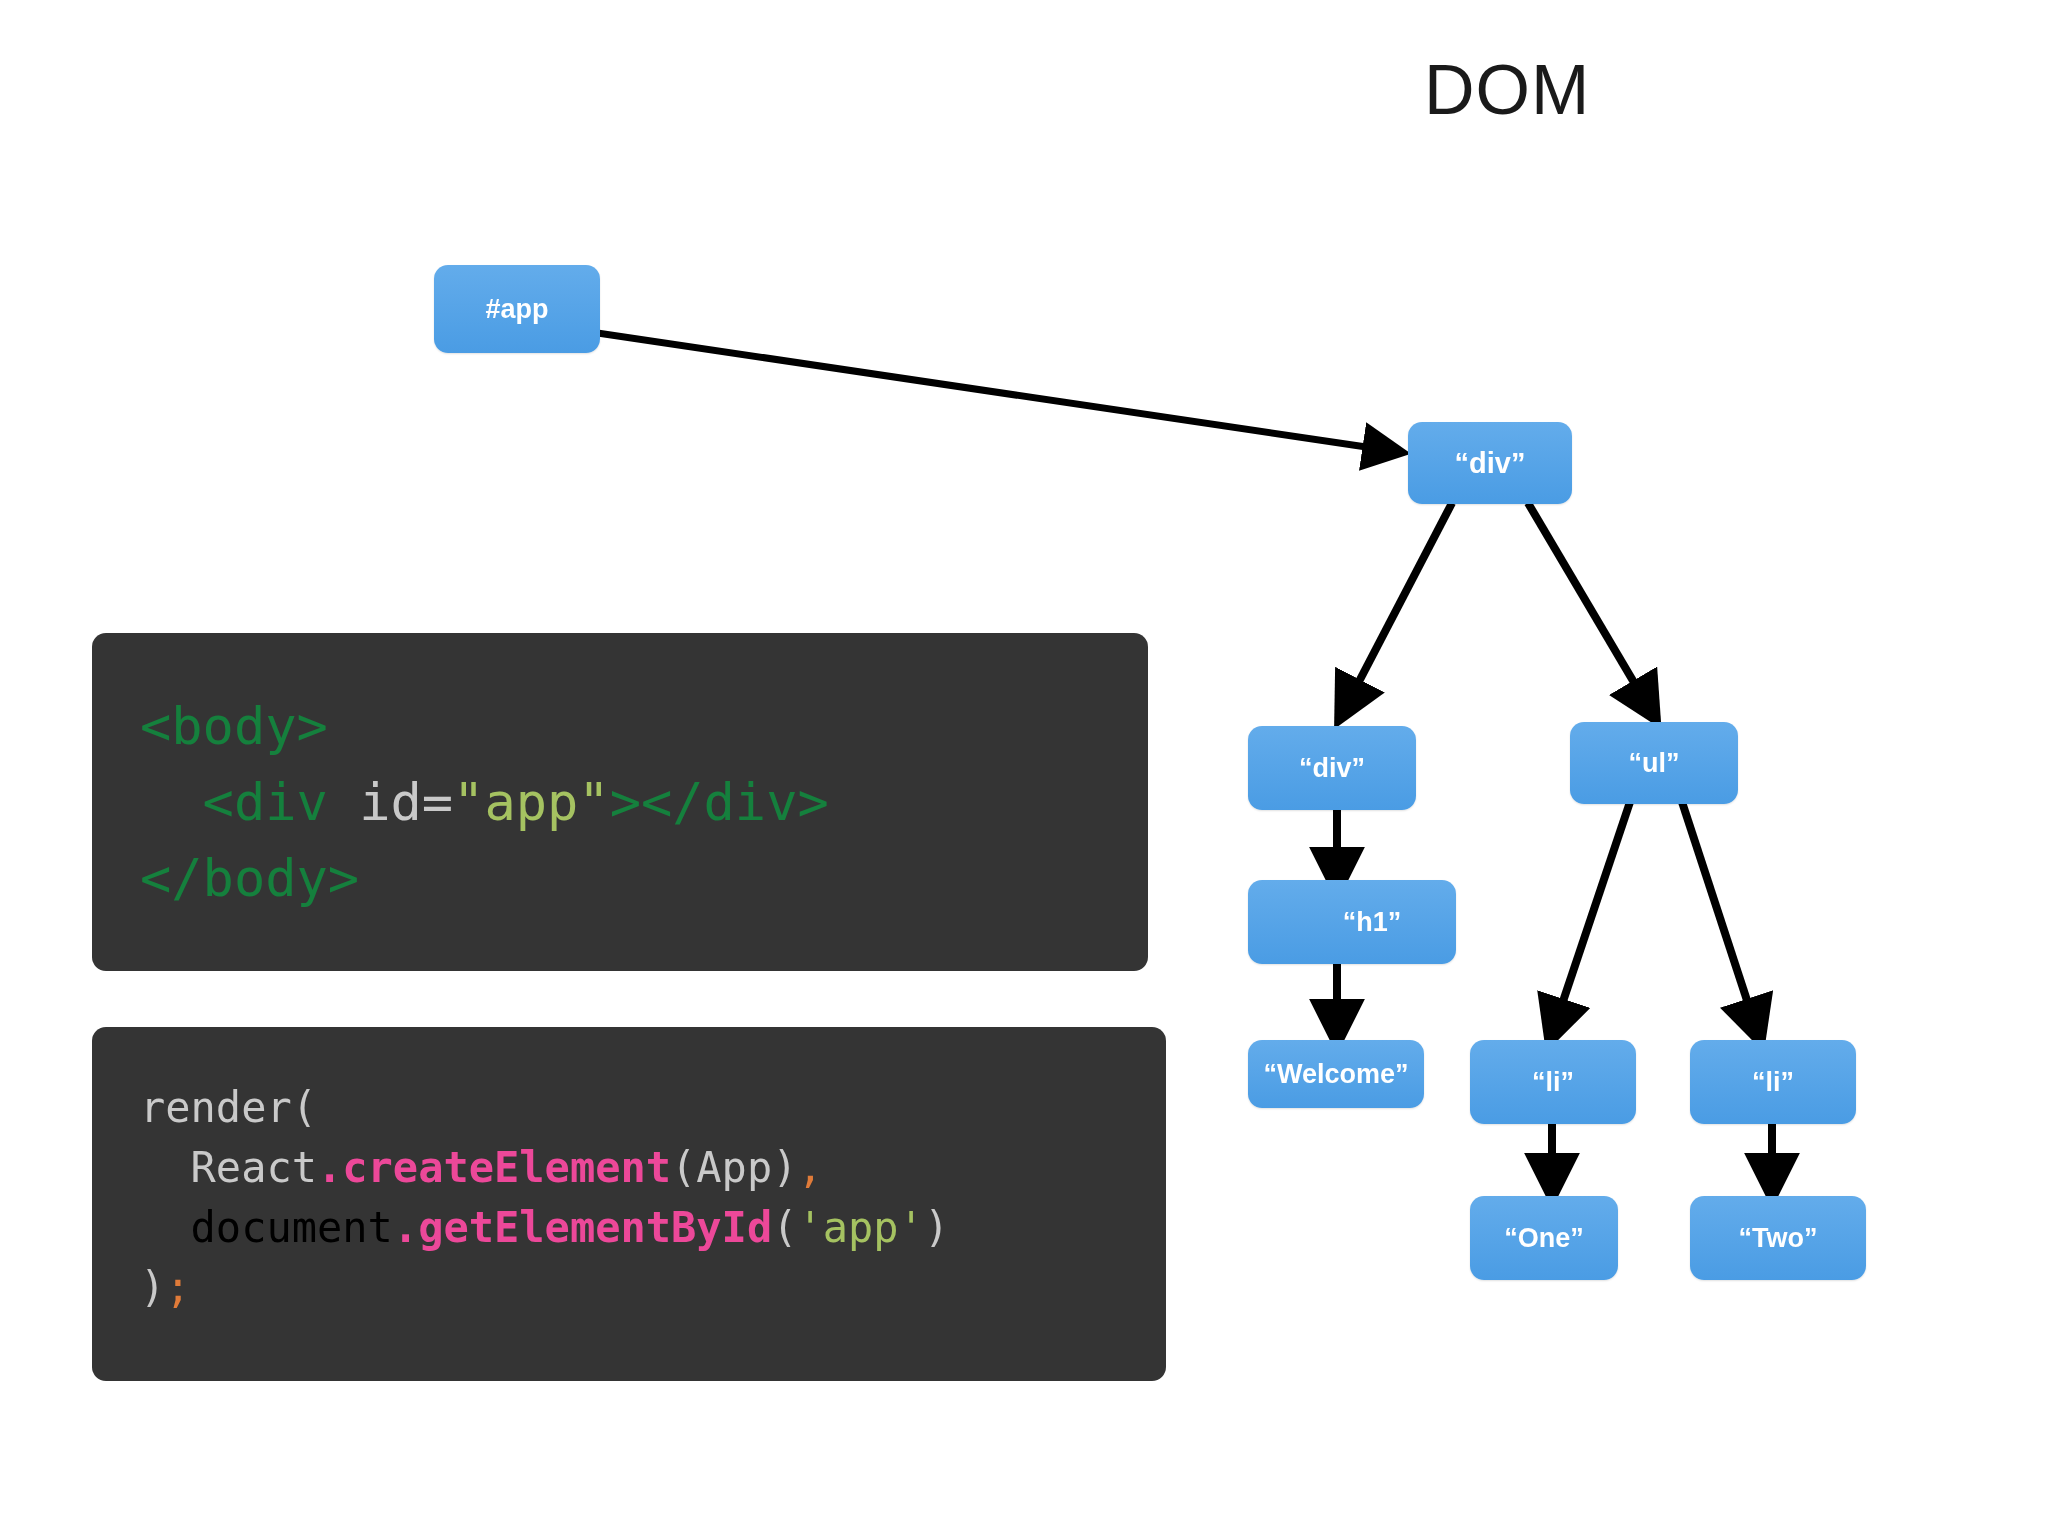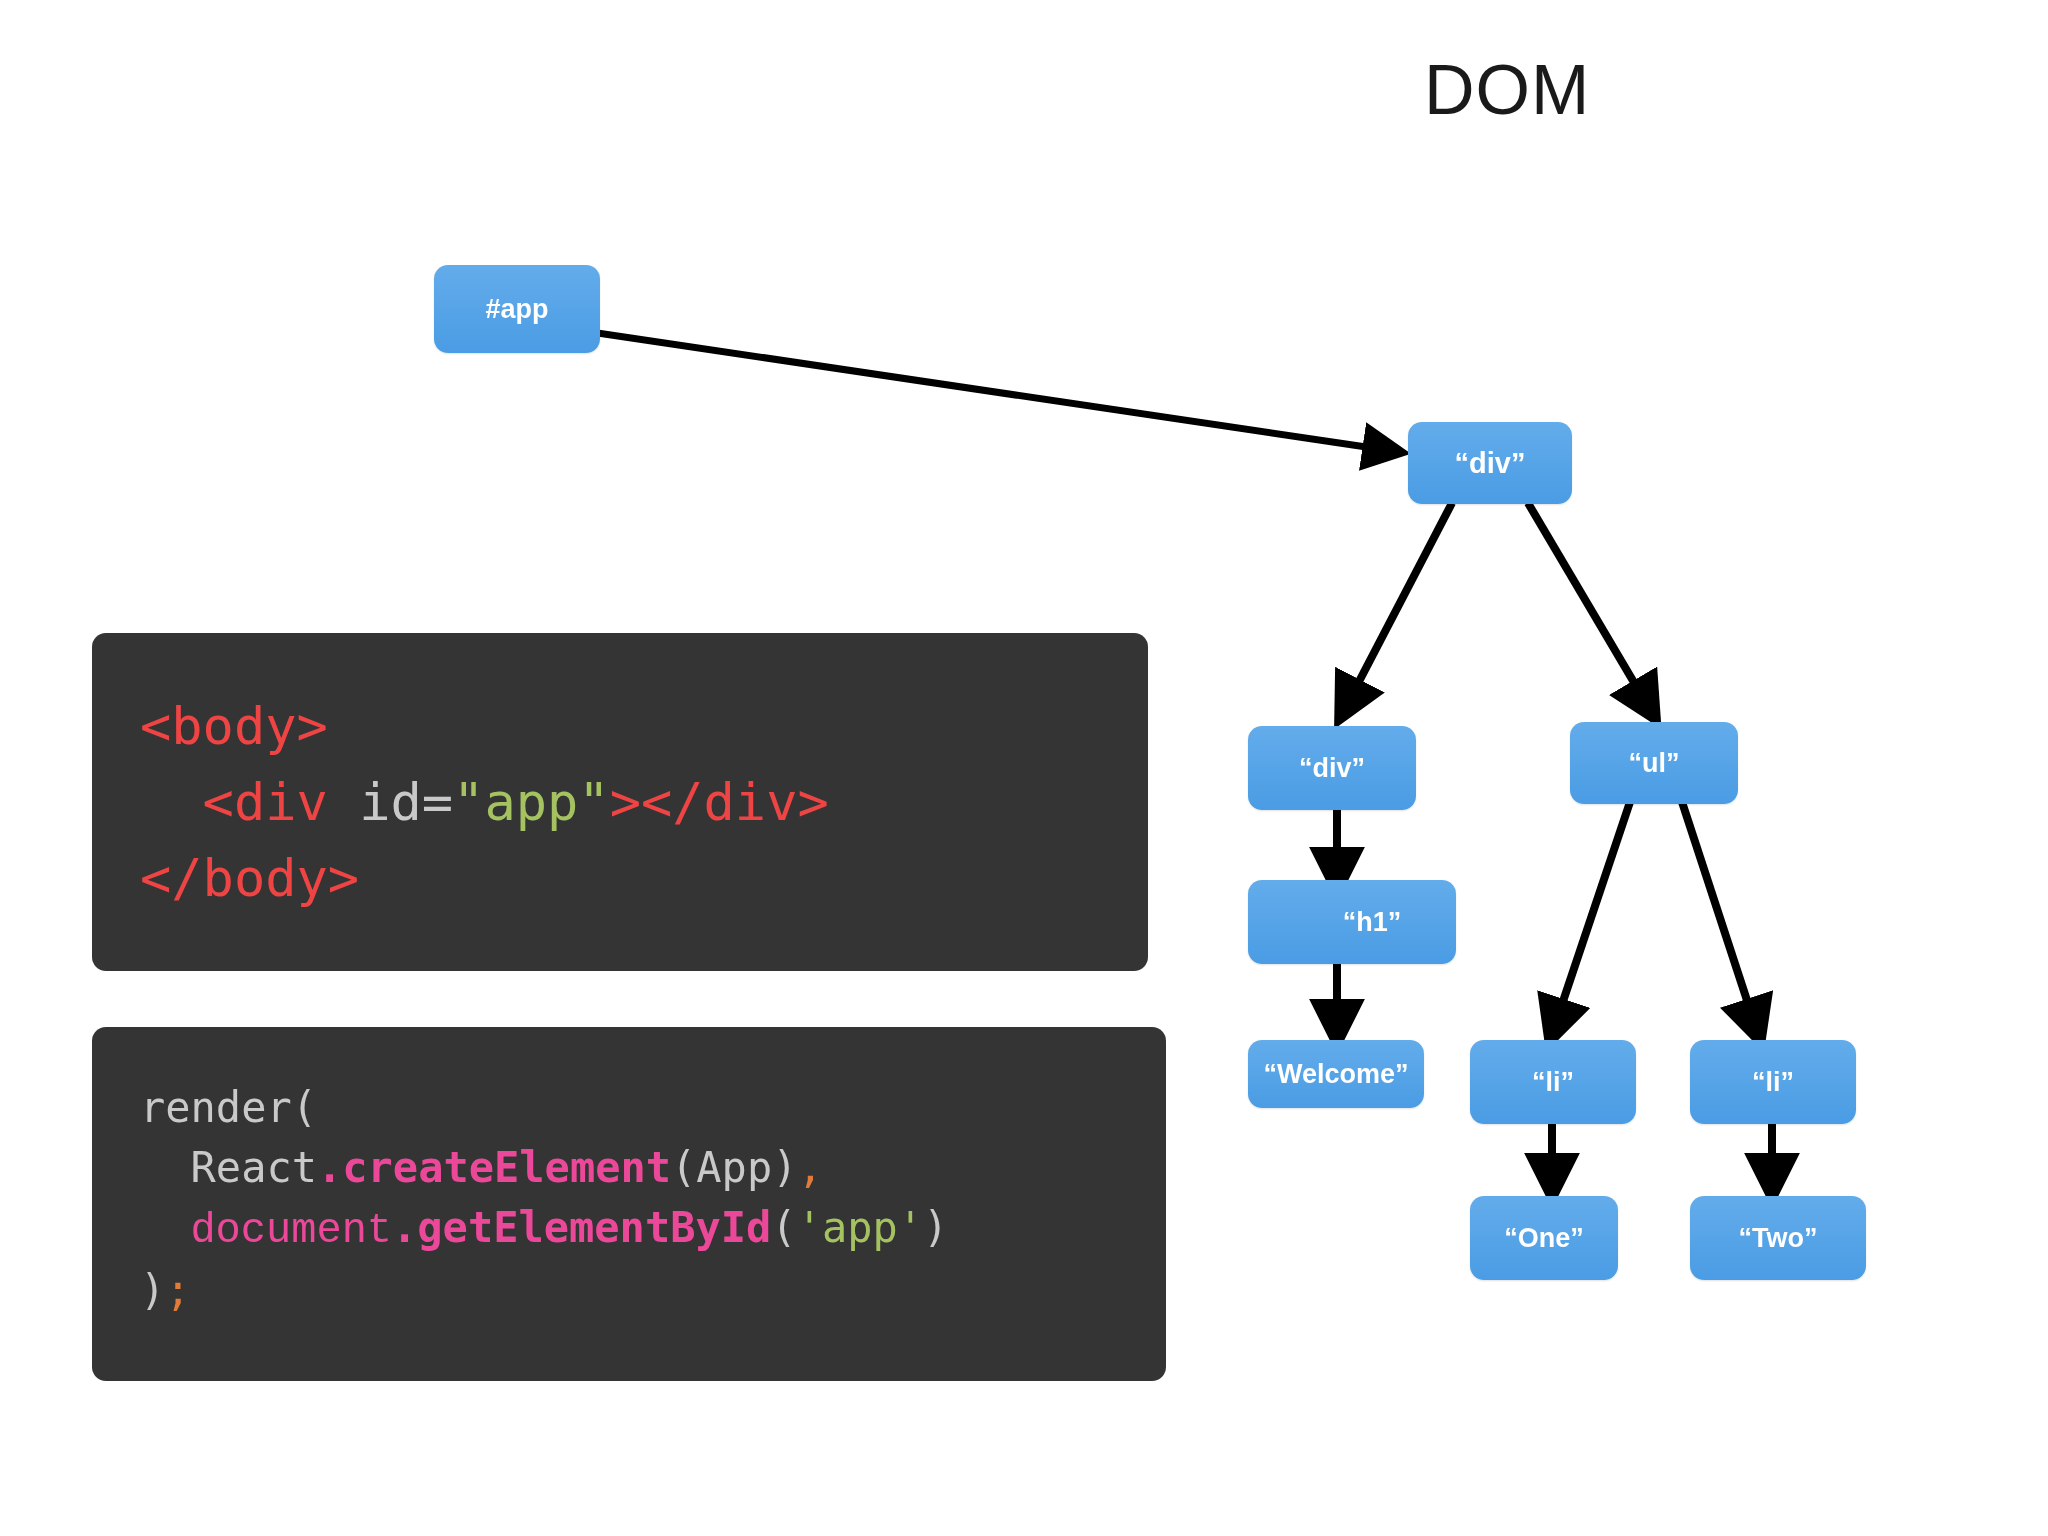--- a/index.html
+++ b/index.html
@@ -57,27 +57,27 @@
     top: 688px;
     font-size: 52px;
     line-height: 76px;
   }
   #code-js-text {
     left: 140px;
     top: 1078px;
     font-size: 42px;
     line-height: 60px;
   }
-  .tok-tag    { color: #ef4444; }
+  .tok-tag    { color: #15803d; }
   .tok-attr   { color: #c9c9c9; }
   .tok-str    { color: #a5c261; }
   .tok-plain  { color: #c9c9c9; }
   .tok-fn     { color: #ec4899; font-weight: bold; }
   .tok-punct  { color: #e07b39; }
-  .tok-obj    { color: #ec4899; font-family: Liberation Mono, monospace; }
+  .tok-obj    { color: #000000; }
 
   
   #tree-svg {
     position: absolute;
     left: 0;
     top: 0;
     width: 2048px;
     height: 1536px;
   }
   .tree-node {

